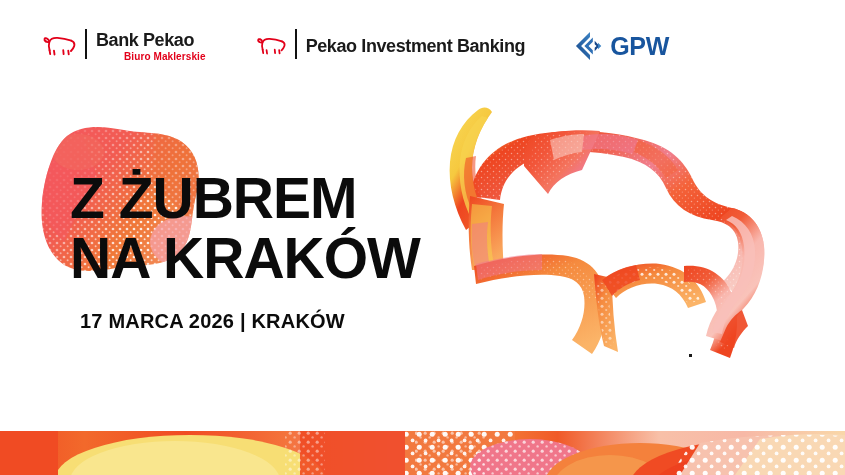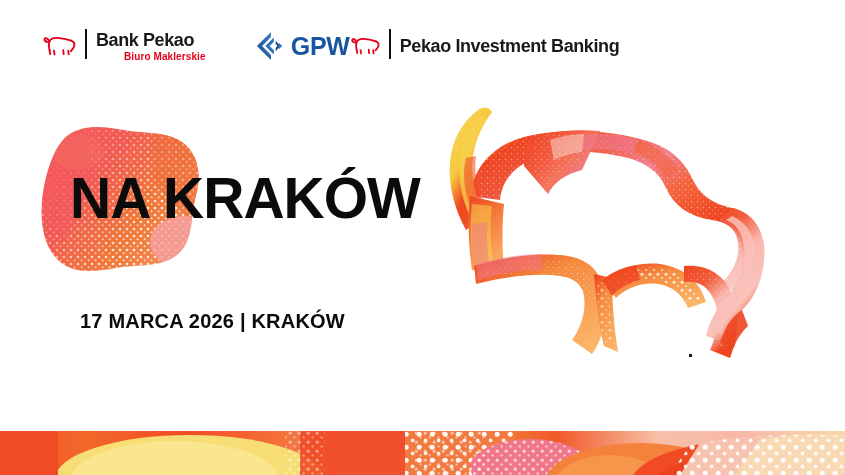--- a/index.html
+++ b/index.html
@@ -189,56 +189,56 @@
           <path d="M3.5 7.5 C4.6 9.5 6.6 10.2 8.6 9.9"></path>
         </g>
       </svg>
       <div class="logo-divider"></div>
       <div class="logo-textblock">
         <span class="logo-wordmark">Bank Pekao</span>
         <span class="logo-sub">Biuro Maklerskie</span>
       </div>
     </div>
 
-    <div class="logo logo-gpw">
-      <svg class="gpw-mark" viewBox="0 0 32 32">
-        <defs>
-          <linearGradient id="gpwg" x1="0" y1="1" x2="1" y2="0">
-            <stop offset="0" stop-color="#17488B"></stop>
-            <stop offset="1" stop-color="#3C83C4"></stop>
-          </linearGradient>
-        </defs>
-        <path d="M16 1 L1 16 L16 31 L16 25.5 L6.5 16 L16 6.5 Z" fill="url(#gpwg)"></path>
-        <path d="M19 7 L10 16 L19 25 L19 20.5 L14.5 16 L19 11.5 Z" fill="#2E6FB5"></path>
-        <path d="M21 10.5 L26 16 L21 21.5 L21 17.8 L23 16 L21 14.2 Z" fill="#17488B"></path>
-        <path d="M24.5 12.5 L28 16 L24.5 19.5 Z" fill="#3C83C4"></path>
-      </svg>
-      <span class="gpw-word">GPW</span>
-    </div>
-
     <div class="logo logo-pekao-ib">
       <svg class="bison-mark-sm" viewBox="0 0 44 30">
         <g fill="none" stroke="#E2001A" stroke-width="2.6" stroke-linecap="round" stroke-linejoin="round">
           <path d="M5 9 C2 7 3 4 6 5 C8 5.8 9 7.5 9.5 9.5"></path>
           <path d="M9.5 9.5 C11 6 15 4.2 20 4.5 C27 5 33 6.5 38 8.2"></path>
           <path d="M38 8.2 C41.5 9.6 42.5 12.5 41.5 15.5 C40.6 18.2 39 20 37.5 21.5"></path>
           <path d="M9.5 9.5 C8.5 13 8.8 17 9.8 20.5"></path>
           <path d="M9.8 20.5 L10.6 25.5"></path>
           <path d="M15.5 21 L16.2 26"></path>
           <path d="M27.5 20.5 L28 25.5"></path>
           <path d="M34 21 L34.6 25.8"></path>
           <path d="M3.5 7.5 C4.6 9.5 6.6 10.2 8.6 9.9"></path>
         </g>
       </svg>
       <div class="logo-divider"></div>
       <div class="logo-textblock">
         <span class="logo-wordmark">Pekao Investment Banking</span>
       </div>
     </div>
 
+    <div class="logo logo-gpw">
+      <svg class="gpw-mark" viewBox="0 0 32 32">
+        <defs>
+          <linearGradient id="gpwg" x1="0" y1="1" x2="1" y2="0">
+            <stop offset="0" stop-color="#17488B"></stop>
+            <stop offset="1" stop-color="#3C83C4"></stop>
+          </linearGradient>
+        </defs>
+        <path d="M16 1 L1 16 L16 31 L16 25.5 L6.5 16 L16 6.5 Z" fill="url(#gpwg)"></path>
+        <path d="M19 7 L10 16 L19 25 L19 20.5 L14.5 16 L19 11.5 Z" fill="#2E6FB5"></path>
+        <path d="M21 10.5 L26 16 L21 21.5 L21 17.8 L23 16 L21 14.2 Z" fill="#17488B"></path>
+        <path d="M24.5 12.5 L28 16 L24.5 19.5 Z" fill="#3C83C4"></path>
+      </svg>
+      <span class="gpw-word">GPW</span>
+    </div>
+
   </div>
 
   <svg class="paint-blob" viewBox="0 0 185 162">
     <defs>
       <linearGradient id="blobg" x1="0" y1="0.2" x2="1" y2="0.85">
         <stop offset="0.00" stop-color="#F4585F"></stop>
         <stop offset="0.30" stop-color="#F25B52"></stop>
         <stop offset="0.58" stop-color="#F07838"></stop>
         <stop offset="0.84" stop-color="#F28C5A"></stop>
         <stop offset="1.00" stop-color="#F6A7A8"></stop>
@@ -267,20 +267,21 @@
       <rect width="185" height="162" fill="url(#blobg)"></rect>
       <rect width="185" height="162" fill="url(#dots)" mask="#dotmask" style="mask:url(#dotmask)"></rect>
       <path d="M120 6 C140 10 156 22 164 42 C172 62 166 84 154 96 L120 60 Z" fill="#EE6B3B" opacity="0.5"></path>
       <path d="M8 60 C16 38 30 20 48 12 L62 52 L30 120 C14 104 4 84 8 60 Z" fill="#F4585F" opacity="0.55"></path>
       <ellipse cx="150" cy="120" rx="34" ry="26" fill="#F6A0A6" opacity="0.75"></ellipse>
       <ellipse cx="44" cy="30" rx="26" ry="18" fill="#F26C5E" opacity="0.5"></ellipse>
     </g>
   </svg>
 
   <div class="headline">
+    <div class="headline-line">Z ŻUBREM</div>
     <div class="headline-line">NA KRAKÓW</div>
   </div>
 
   <div class="dateline">17 MARCA 2026 | KRAKÓW</div>
 
   <svg class="bison-illo" viewBox="0 0 345 272">
     <defs>
       <linearGradient id="bgBody" x1="0" y1="0" x2="1" y2="0.9">
         <stop offset="0.00" stop-color="#F7C84A"></stop>
         <stop offset="0.12" stop-color="#EE4520"></stop>

